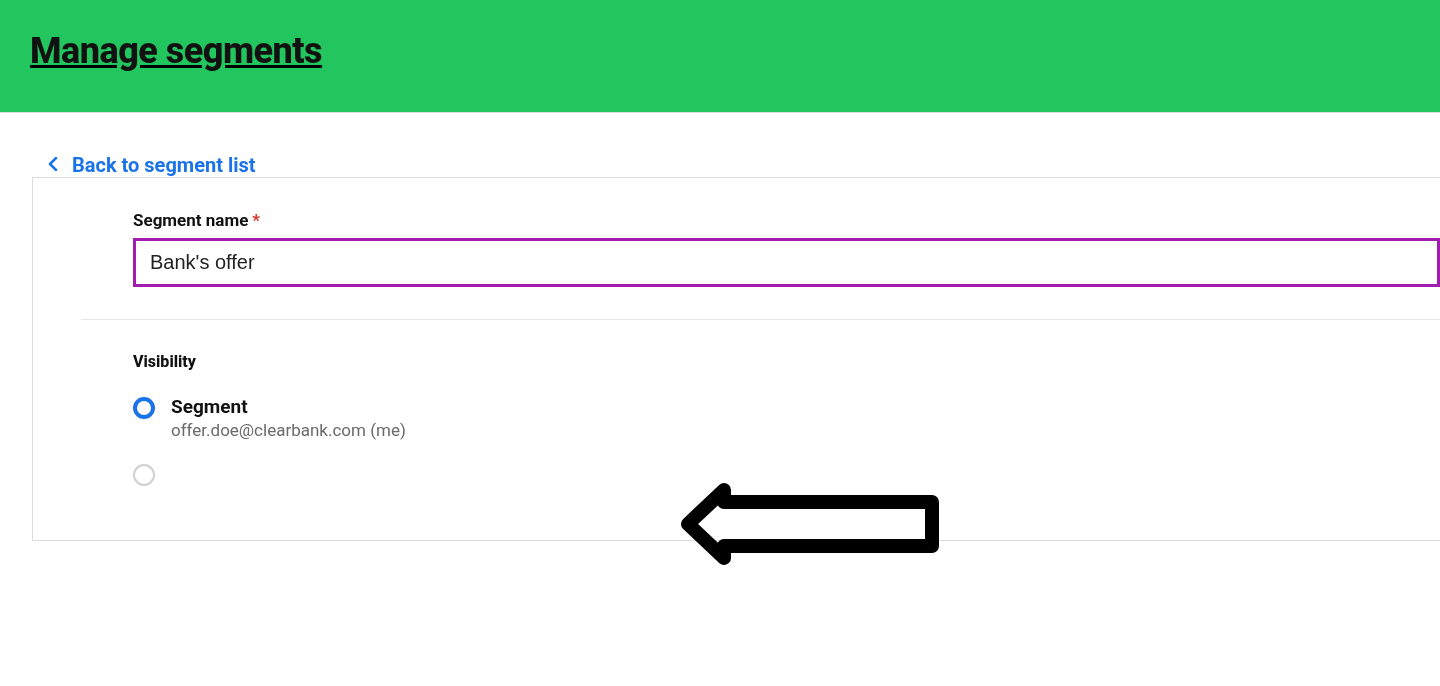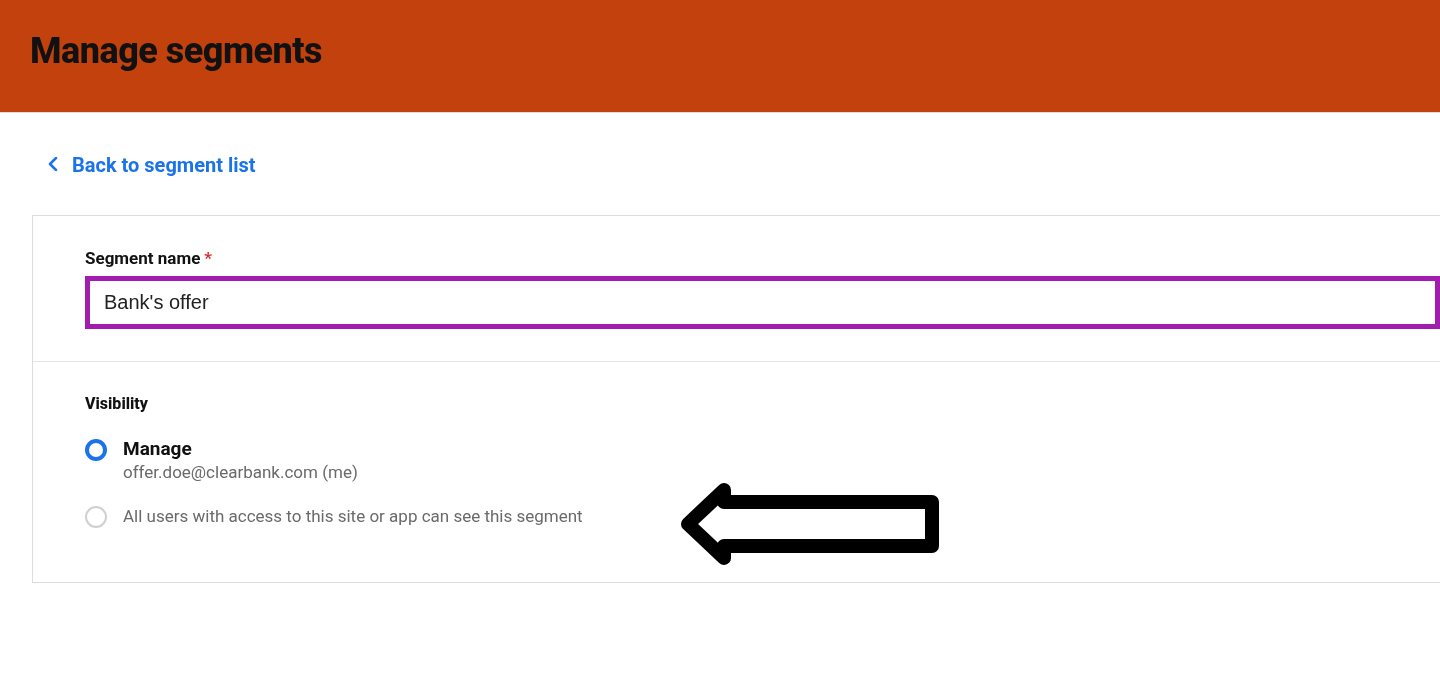--- a/index.html
+++ b/index.html
@@ -9,53 +9,54 @@
     }
     body {
       font-family: -apple-system, BlinkMacSystemFont, "Segoe UI", Roboto, Helvetica, Arial, sans-serif;
       background: #fff;
       width: 1440px;
       height: 686px;
       overflow: hidden;
       position: relative;
     }
     .header {
-      background: #c2410c;
+      background: #22c55e;
       padding: 30px 30px 40px 30px;
       border-bottom: 1px solid #ddd;
+      text-decoration: underline;
     }
     .page-title {
       font-size: 36px;
       font-weight: 800;
       color: #111;
       letter-spacing: -0.5px;
     }
     .content {
       padding: 40px 0 0 48px;
     }
     .back-link {
       display: inline-flex;
       align-items: center;
       gap: 14px;
       color: #1a73e8;
       font-weight: 700;
       font-size: 20px;
       cursor: pointer;
       text-decoration: none;
-      margin-bottom: 38px;
     }
     .back-link .chevron {
       font-size: 16px;
       display: inline-block;
     }
     .form-panel {
       border: 1px solid #dcdcdc;
       border-right: none;
       background: #fff;
       margin-left: -16px;
+      padding-left: 48px;
     }
     .form-section {
       padding: 32px 0 32px 52px;
       border-bottom: 1px solid #e5e5e5;
     }
     .form-section.last {
       border-bottom: none;
     }
     .label-row {
       font-size: 17px;
@@ -64,21 +65,21 @@
       margin-bottom: 8px;
     }
     .required-star {
       color: #d93025;
       margin-left: 4px;
     }
     .text-input {
       width: 100%;
       font-size: 20px;
       padding: 10px 14px;
-      border: 5px solid #a21caf;
+      border: 3px solid #a21caf;
       background: #fff;
       color: #222;
       outline: none;
     }
     .section-heading {
       font-size: 16px;
       font-weight: 800;
       color: #111;
       margin-bottom: 24px;
     }
@@ -154,29 +155,28 @@
       </div>
       <input type="text" class="text-input" value="Bank's offer" style="">
     </div>
 
     <div class="form-section last">
       <div class="section-heading">Visibility</div>
 
       <div class="option-row">
         <div class="radio-outer"></div>
         <div class="option-text">
-          <div class="opt-label">Manage</div>
+          <div class="opt-label">Segment</div>
           <div class="opt-desc">offer.doe@clearbank.com (me)</div>
         </div>
       </div>
 
       <div class="option-row">
         <div class="radio-outer unchecked"></div>
         <div class="option-text">
-          <div class="opt-desc">All users with access to this site or app can see this segment</div>
         </div>
       </div>
 
 
     </div>
   </div>
 </div>
 
 <div class="arrow-overlay">
   <svg width="270" height="92" viewBox="0 0 270 92">

